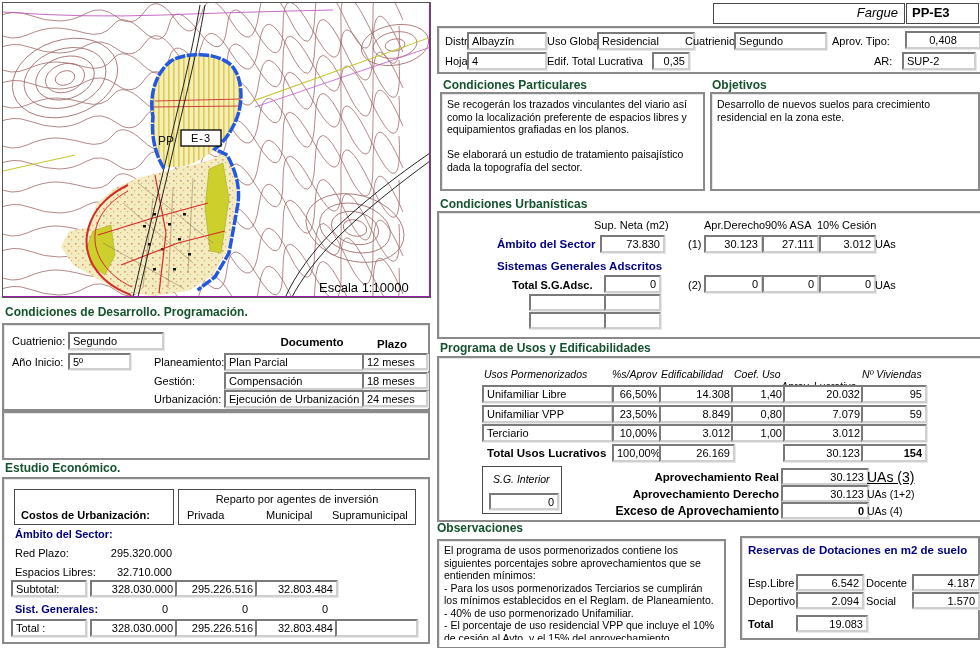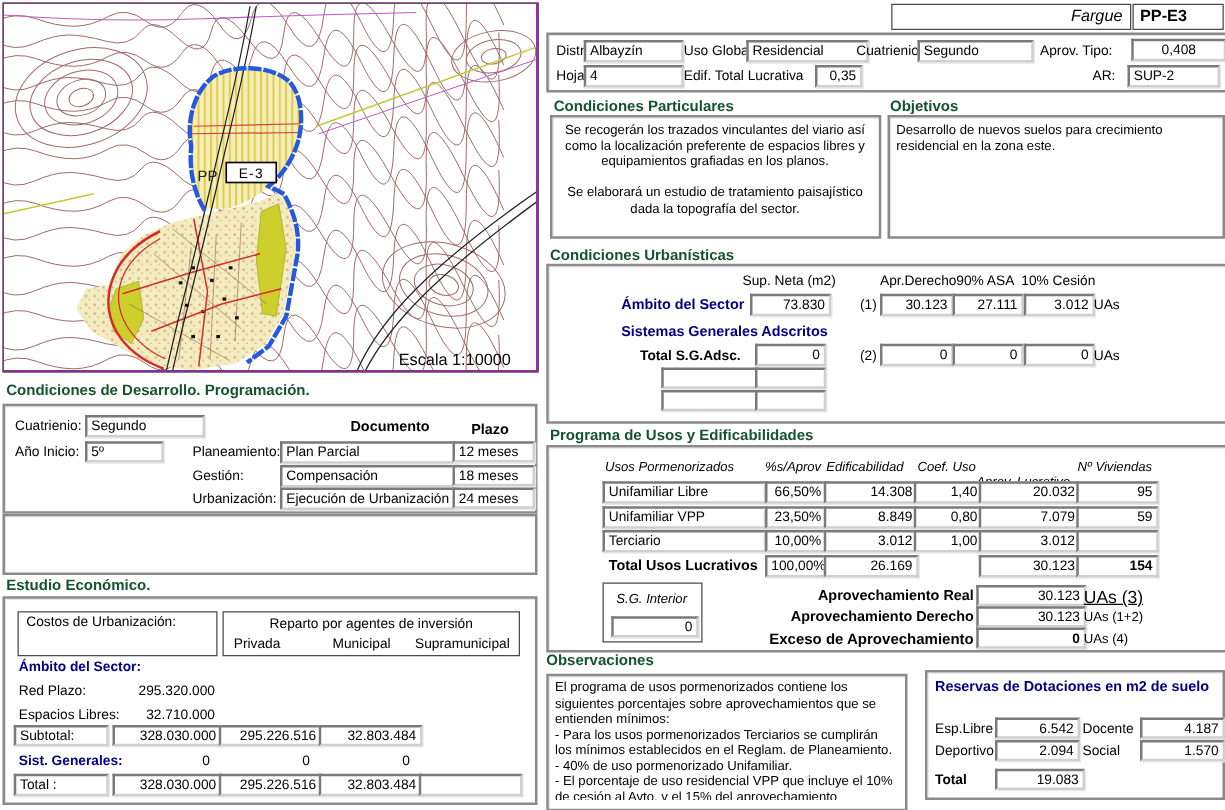--- a/index.html
+++ b/index.html
@@ -160,21 +160,21 @@
     <div class="fld ctr" style="left:466px;top:3px;width:66px;height:13px;">0,408</div>
     <div class="lbl" style="left:6px;top:27px;">Hoja Nº</div>
     <div class="fld" style="left:28px;top:24px;width:70px;height:13px;">4</div>
     <div class="lbl" style="left:108px;top:27px;">Edif. Total Lucrativa</div>
     <div class="fld num" style="left:213px;top:24px;width:28px;height:13px;">0,35</div>
     <div class="lbl" style="left:435px;top:27px;">AR:</div>
     <div class="fld" style="left:463px;top:24px;width:64px;height:13px;">SUP-2</div>
   </div>
 
   <div class="ttl" style="left:443px;top:78px;">Condiciones Particulares</div>
-  <div class="panel" style="left:440px;top:92px;width:261px;height:95px;text-align:center;">
+  <div class="panel" style="left:440px;top:92px;width:261px;height:95px;">
     <div class="txt" style="left:5px;top:4px;width:250px;height:88px;">Se recogerán los trazados vinculantes del viario así como la localización preferente de espacios libres y equipamientos grafiadas en los planos.
 
 Se elaborará un estudio de tratamiento paisajístico dada la topografía del sector.</div>
   </div>
   <div class="ttl" style="left:712px;top:78px;">Objetivos</div>
   <div class="panel" style="left:710px;top:92px;width:266px;height:95px;">
     <div class="txt" style="left:5px;top:4px;width:255px;height:88px;">Desarrollo de nuevos suelos para crecimiento residencial en la zona este.</div>
   </div>
 
   <div class="ttl" style="left:440px;top:197px;">Condiciones Urbanísticas</div>
@@ -304,21 +304,21 @@
     <div class="lbl" style="left:150px;top:68px;">Urbanización:</div>
     <div class="fld" style="left:220px;top:65px;width:134px;height:13px;">Ejecución de Urbanización</div>
     <div class="fld" style="left:358px;top:65px;width:56px;height:12px;">24 meses</div>
   </div>
 
   <div class="panel" style="left:2px;top:411px;width:424px;height:45px;"></div>
 
   <div class="ttl" style="left:5px;top:461px;">Estudio Económico.</div>
   <div class="panel" style="left:2px;top:477px;width:424px;height:163px;">
     <div class="box" style="left:10px;top:10px;width:158px;height:34px;">
-      <div class="lbl" style="left:6px;top:2px;">Costos de Urbanización:</div>
+      <div class="lbl" style="left:6px;top:19px;font-weight:bold;">Costos de Urbanización:</div>
     </div>
     <div class="box" style="left:174px;top:10px;width:236px;height:34px;">
       <div class="lbl" style="left:0;top:3px;width:236px;text-align:center;">Reparto por agentes de inversión</div>
       <div class="lbl" style="left:8px;top:19px;">Privada</div>
       <div class="lbl" style="left:87px;top:19px;">Municipal</div>
       <div class="lbl" style="left:153px;top:19px;">Supramunicipal</div>
     </div>
 
     <div class="lbl nav" style="left:11px;top:49px;">Ámbito del Sector:</div>
 

